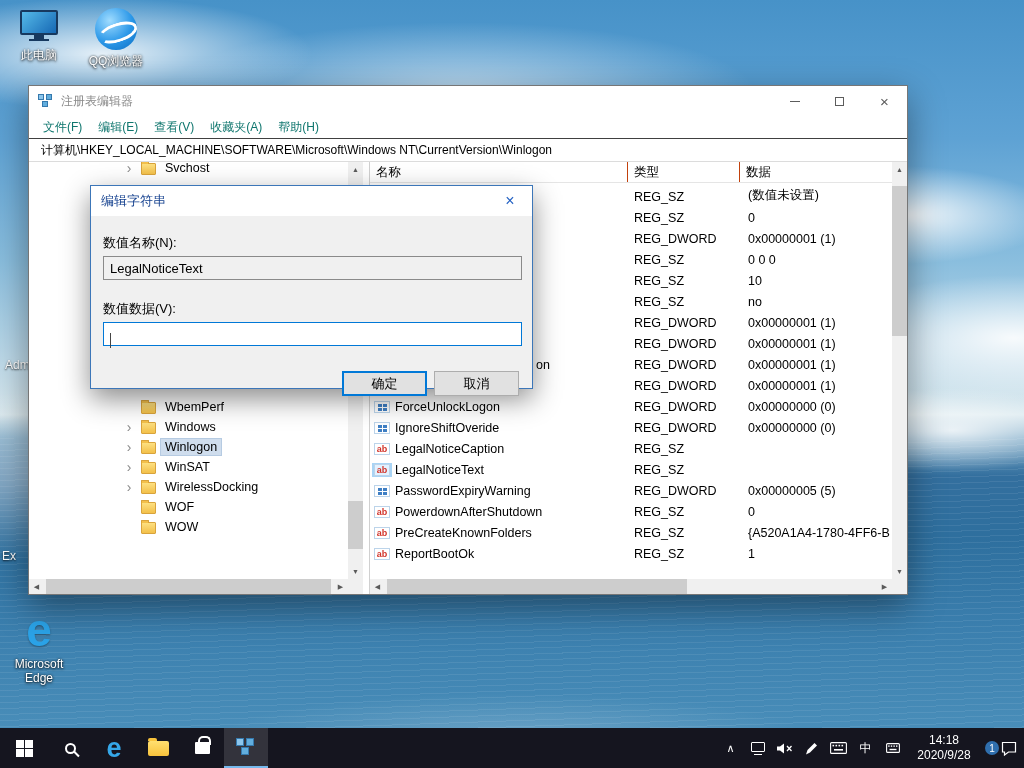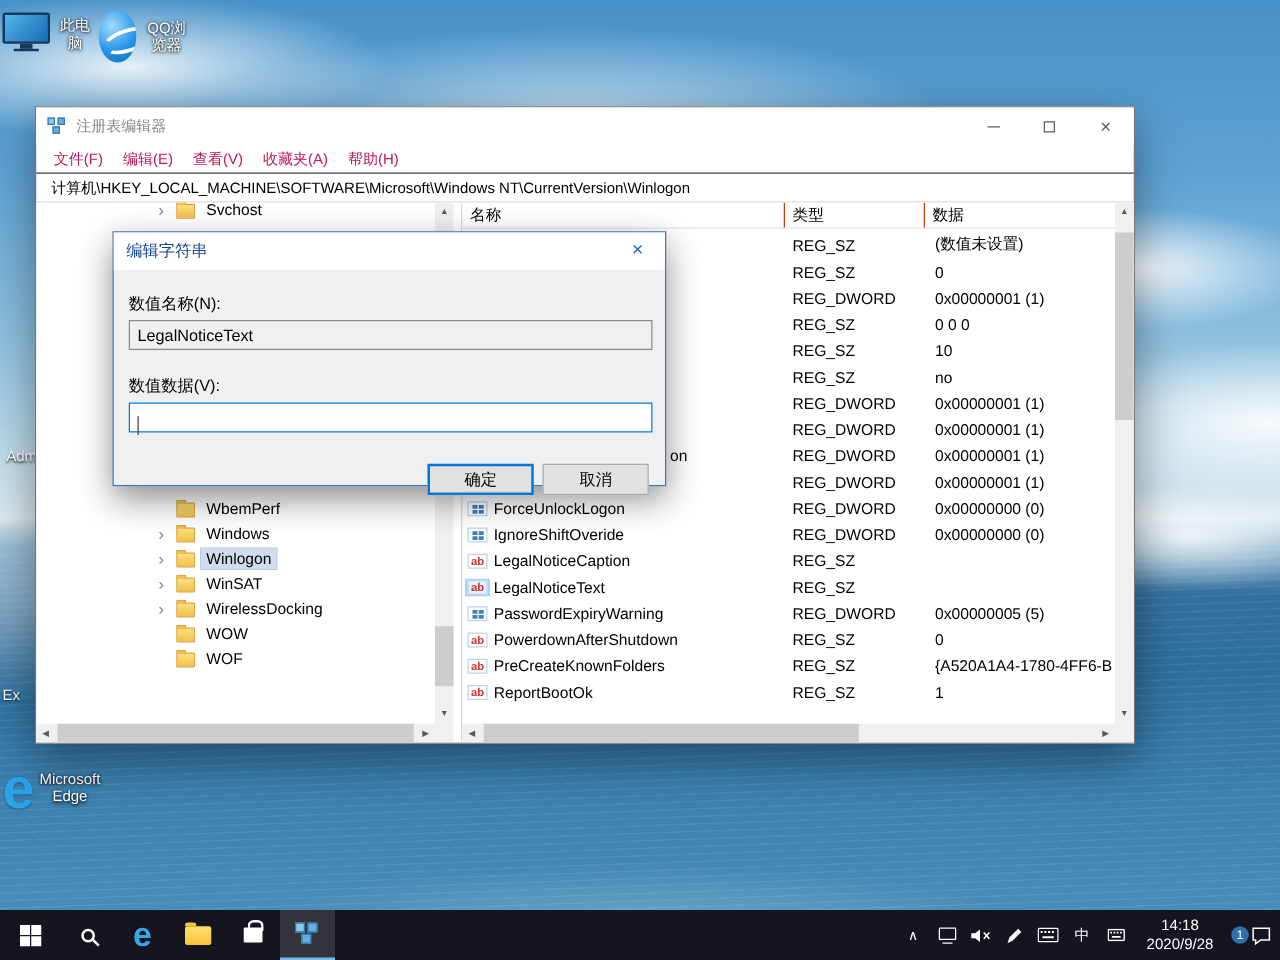--- a/index.html
+++ b/index.html
@@ -14,21 +14,21 @@
  radial-gradient(260px 90px at 99% 44%,rgba(255,255,255,.9),transparent 70%),
  radial-gradient(200px 60px at 93% 56%,rgba(255,255,255,.8),transparent 70%),
  radial-gradient(300px 80px at 10% 7%,rgba(255,255,255,.85),transparent 70%),
  radial-gradient(420px 100px at 45% 12%,rgba(255,255,255,.6),transparent 70%),
  radial-gradient(500px 120px at 4% 62%,rgba(255,255,255,.45),transparent 70%);}
 .sparkle{position:absolute;left:0;right:0;top:57%;bottom:0;pointer-events:none;
  background:repeating-linear-gradient(178deg,rgba(255,255,255,.08) 0 1px,transparent 1px 6px),
  radial-gradient(420px 60px at 50% 90%,rgba(255,255,255,.18),transparent 70%);}
 
 
-.dicon{position:absolute;width:74px;display:flex;flex-direction:row;align-items:center;gap:4px;cursor:default}
+.dicon{position:absolute;width:74px;display:flex;flex-direction:column;align-items:center;gap:4px;cursor:default}
 .dlabel{color:#fff;font-size:12px;text-align:center;line-height:1.2;text-shadow:0 1px 3px rgba(0,0,0,.9),0 0 2px rgba(0,0,0,.6)}
 .pc-icon{width:40px;height:34px;position:relative}
 .pc-screen{width:38px;height:25px;margin:0 auto;background:linear-gradient(135deg,#55b9e8,#1668b4);border:2px solid #17395f;border-radius:2px}
 .pc-stand{width:10px;height:4px;background:#17395f;margin:0 auto}
 .pc-base{width:20px;height:2px;background:#17395f;margin:0 auto}
 .qq-icon{width:42px;height:42px;border-radius:50%;background:radial-gradient(circle at 35% 30%,#9fdcff,#2a97e8 55%,#0b6cc0);position:relative;overflow:hidden}
 .qq-icon::after{content:'';position:absolute;left:3px;top:15px;width:34px;height:13px;border:3px solid #fff;border-radius:50%;transform:rotate(-18deg);border-left-color:transparent}
 .edge-big{font-size:46px;font-weight:bold;color:#2ba3e8;line-height:1;text-shadow:0 1px 2px rgba(0,0,0,.35)}
 .frag{position:absolute;color:#fff;font-size:12px;text-shadow:0 1px 2px rgba(0,0,0,.8)}
 
@@ -41,21 +41,21 @@
 .cubes i:nth-child(1){left:0;top:0;background:#8cc6ec}
 .cubes i:nth-child(2){left:8px;top:0}
 .cubes i:nth-child(3){left:4px;top:7px}
 .wtitle{margin-left:8px;color:#8a8a8a;font-size:12px}
 .wbtns{margin-left:auto;display:flex;height:100%}
 .wbtn{width:45px;display:flex;align-items:center;justify-content:center;color:#5c5c5c}
 .g-min{width:10px;height:1px;background:#5c5c5c}
 .g-max{width:9px;height:9px;border:1px solid #5c5c5c}
 .g-close{font-size:15px;line-height:1}
 .menubar{height:22px;display:flex;align-items:center;padding-left:6px;font-size:12px}
-.menu-item{padding:2px 8px;color:#be185d}
+.menu-item{padding:2px 8px;color:#0f766e}
 .addrbar{height:24px;border-top:1px solid #404040;border-bottom:1px solid #dcdcdc;display:flex;align-items:center;padding-left:12px;font-size:12px;white-space:nowrap;overflow:hidden}
 .content{position:relative;display:flex;height:432px;overflow:hidden}
 
 
 .tree{position:relative;width:334px;overflow:hidden;background:#fff}
 .tree-top,.tgroup{position:absolute;left:0;right:15px}
 .tree-top{top:-3px}
 .tgroup{top:236px}
 .titem{position:relative;height:20px}
 .t-arrow{position:absolute;left:94px;top:0;width:12px;text-align:center;color:#8a8a8a;font-size:14px;line-height:19px}
@@ -225,26 +225,26 @@
               <span class="t-label">WinSAT</span>
             </div>
             <div class="titem">
               <span class="t-arrow">›</span>
               <span class="t-folder"></span>
               <span class="t-label">WirelessDocking</span>
             </div>
             <div class="titem">
               <span class="t-arrow"></span>
               <span class="t-folder"></span>
+              <span class="t-label">WOF</span>
+            </div>
+            <div class="titem">
+              <span class="t-arrow"></span>
+              <span class="t-folder"></span>
               <span class="t-label">WOW</span>
-            </div>
-            <div class="titem">
-              <span class="t-arrow"></span>
-              <span class="t-folder"></span>
-              <span class="t-label">WOF</span>
             </div>
           </div>
         <div class="vscroll">
           <span class="arr up">▲</span>
           <span class="thumb"></span>
           <span class="arr down">▼</span>
         </div>
         <div class="hscroll">
           <span class="arr left">◀</span>
           <span class="thumb"></span>

